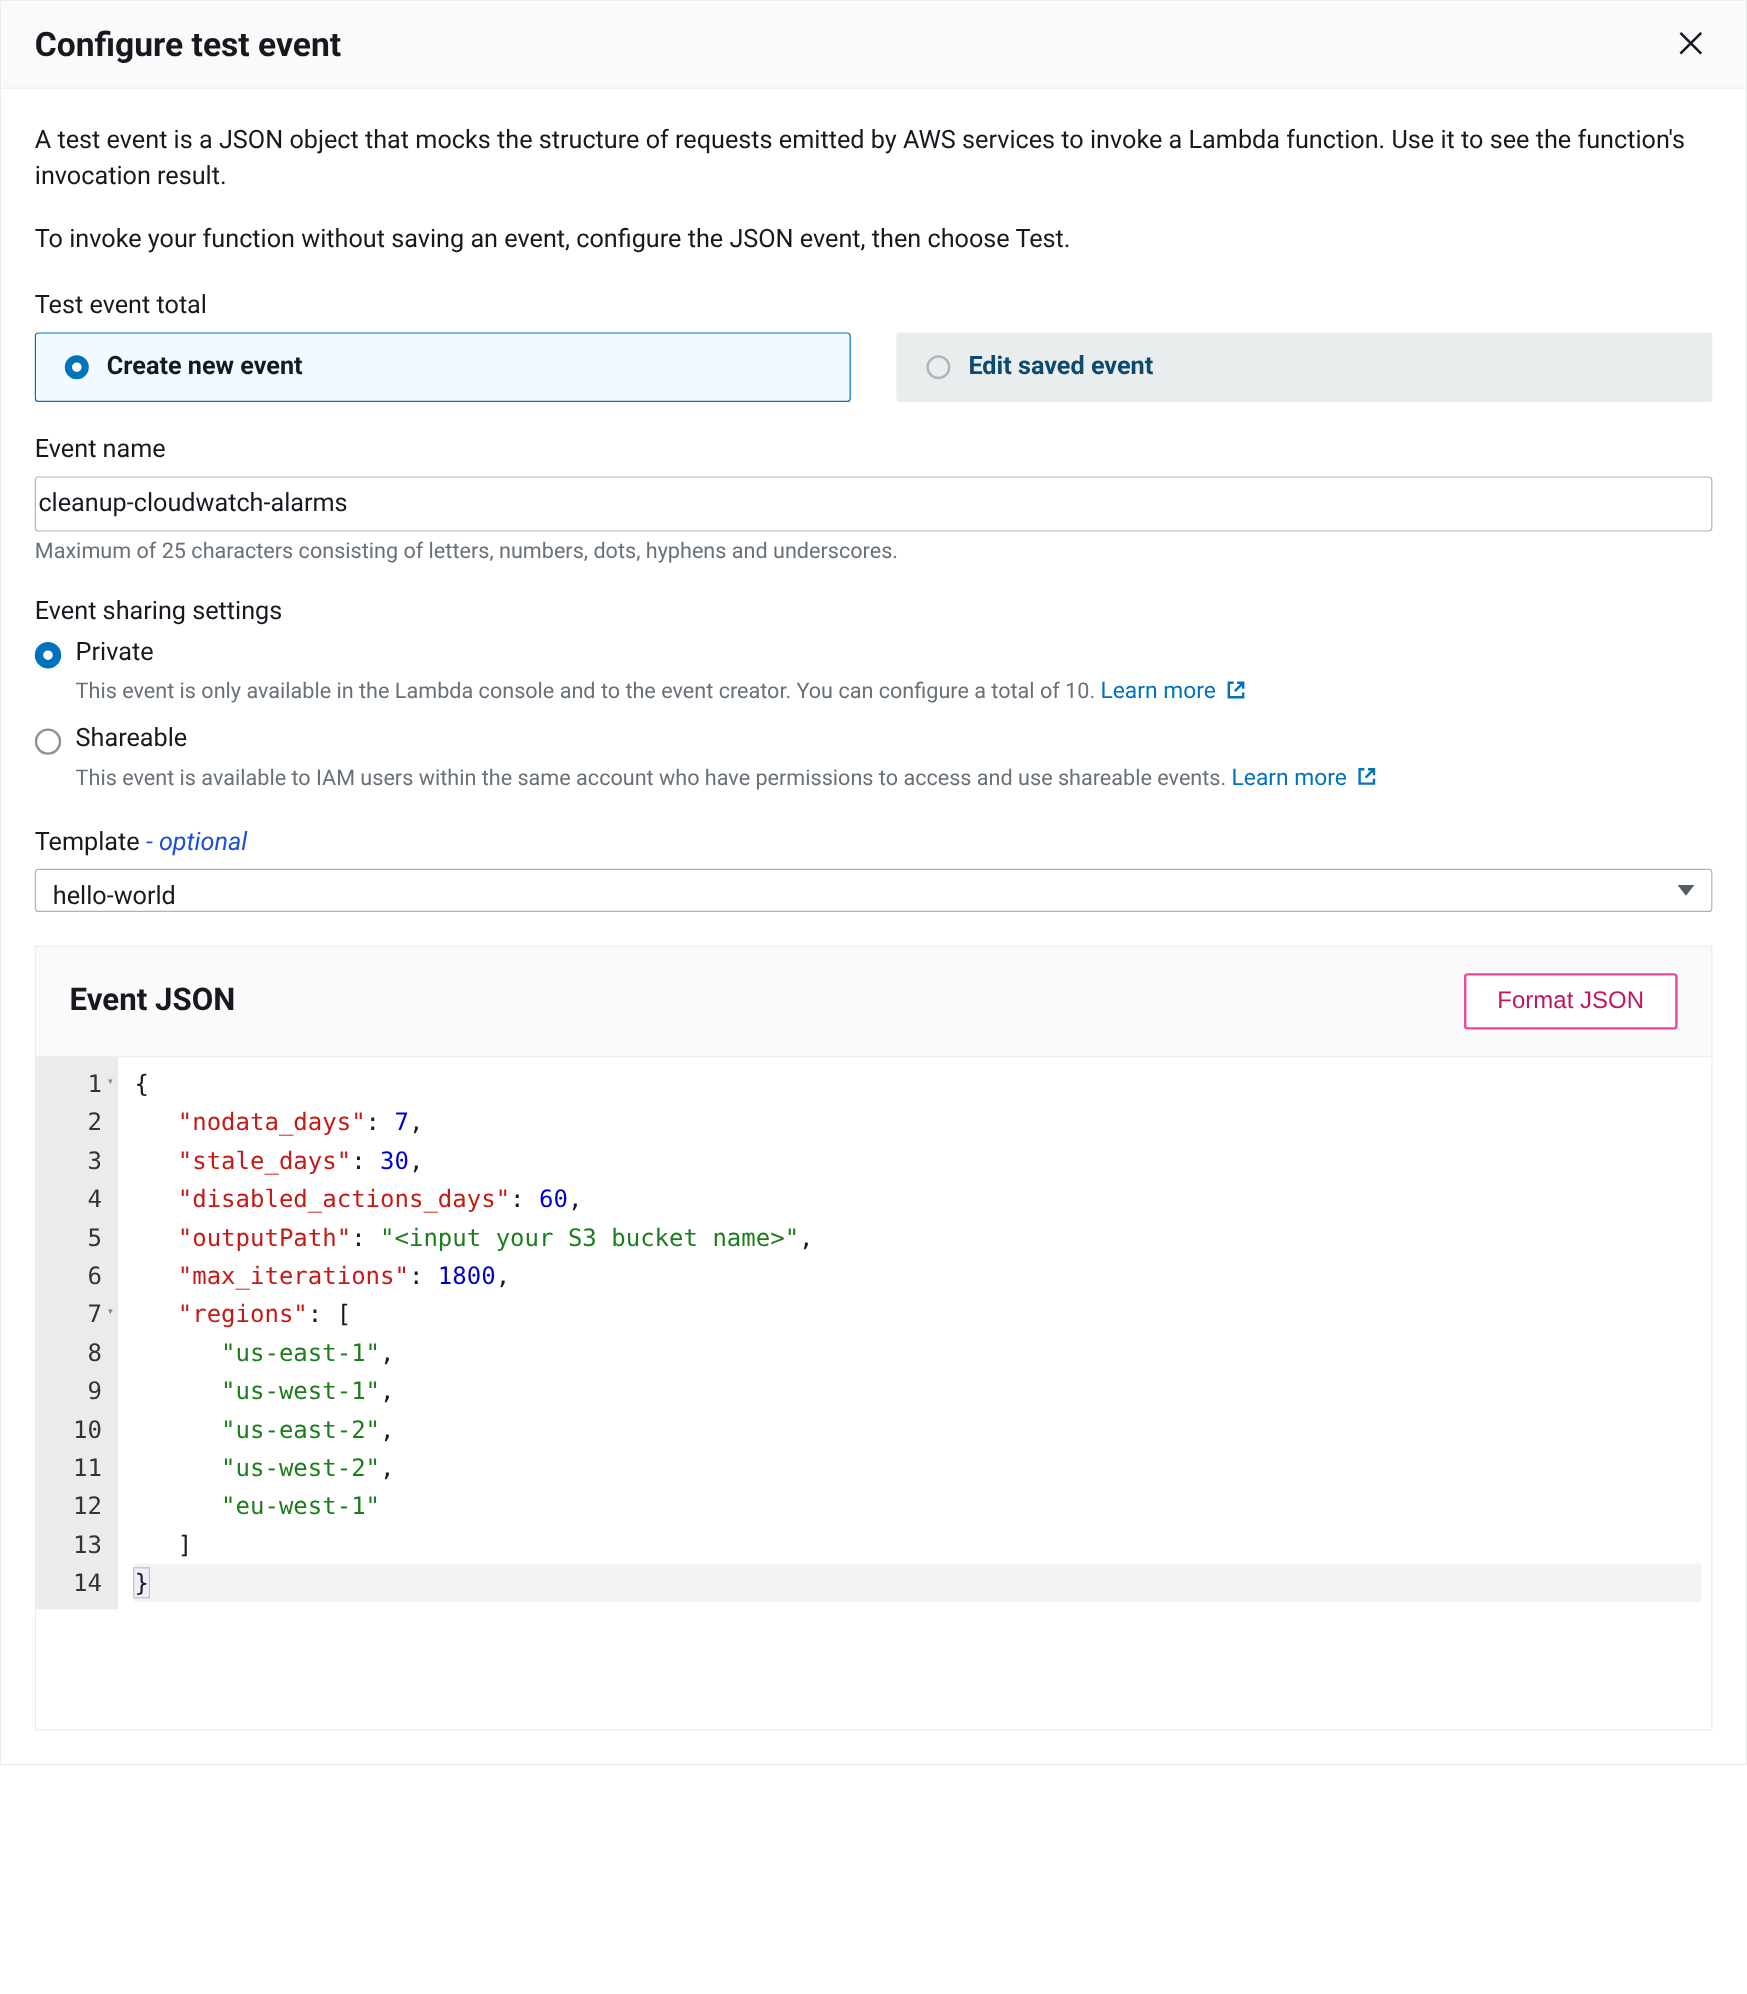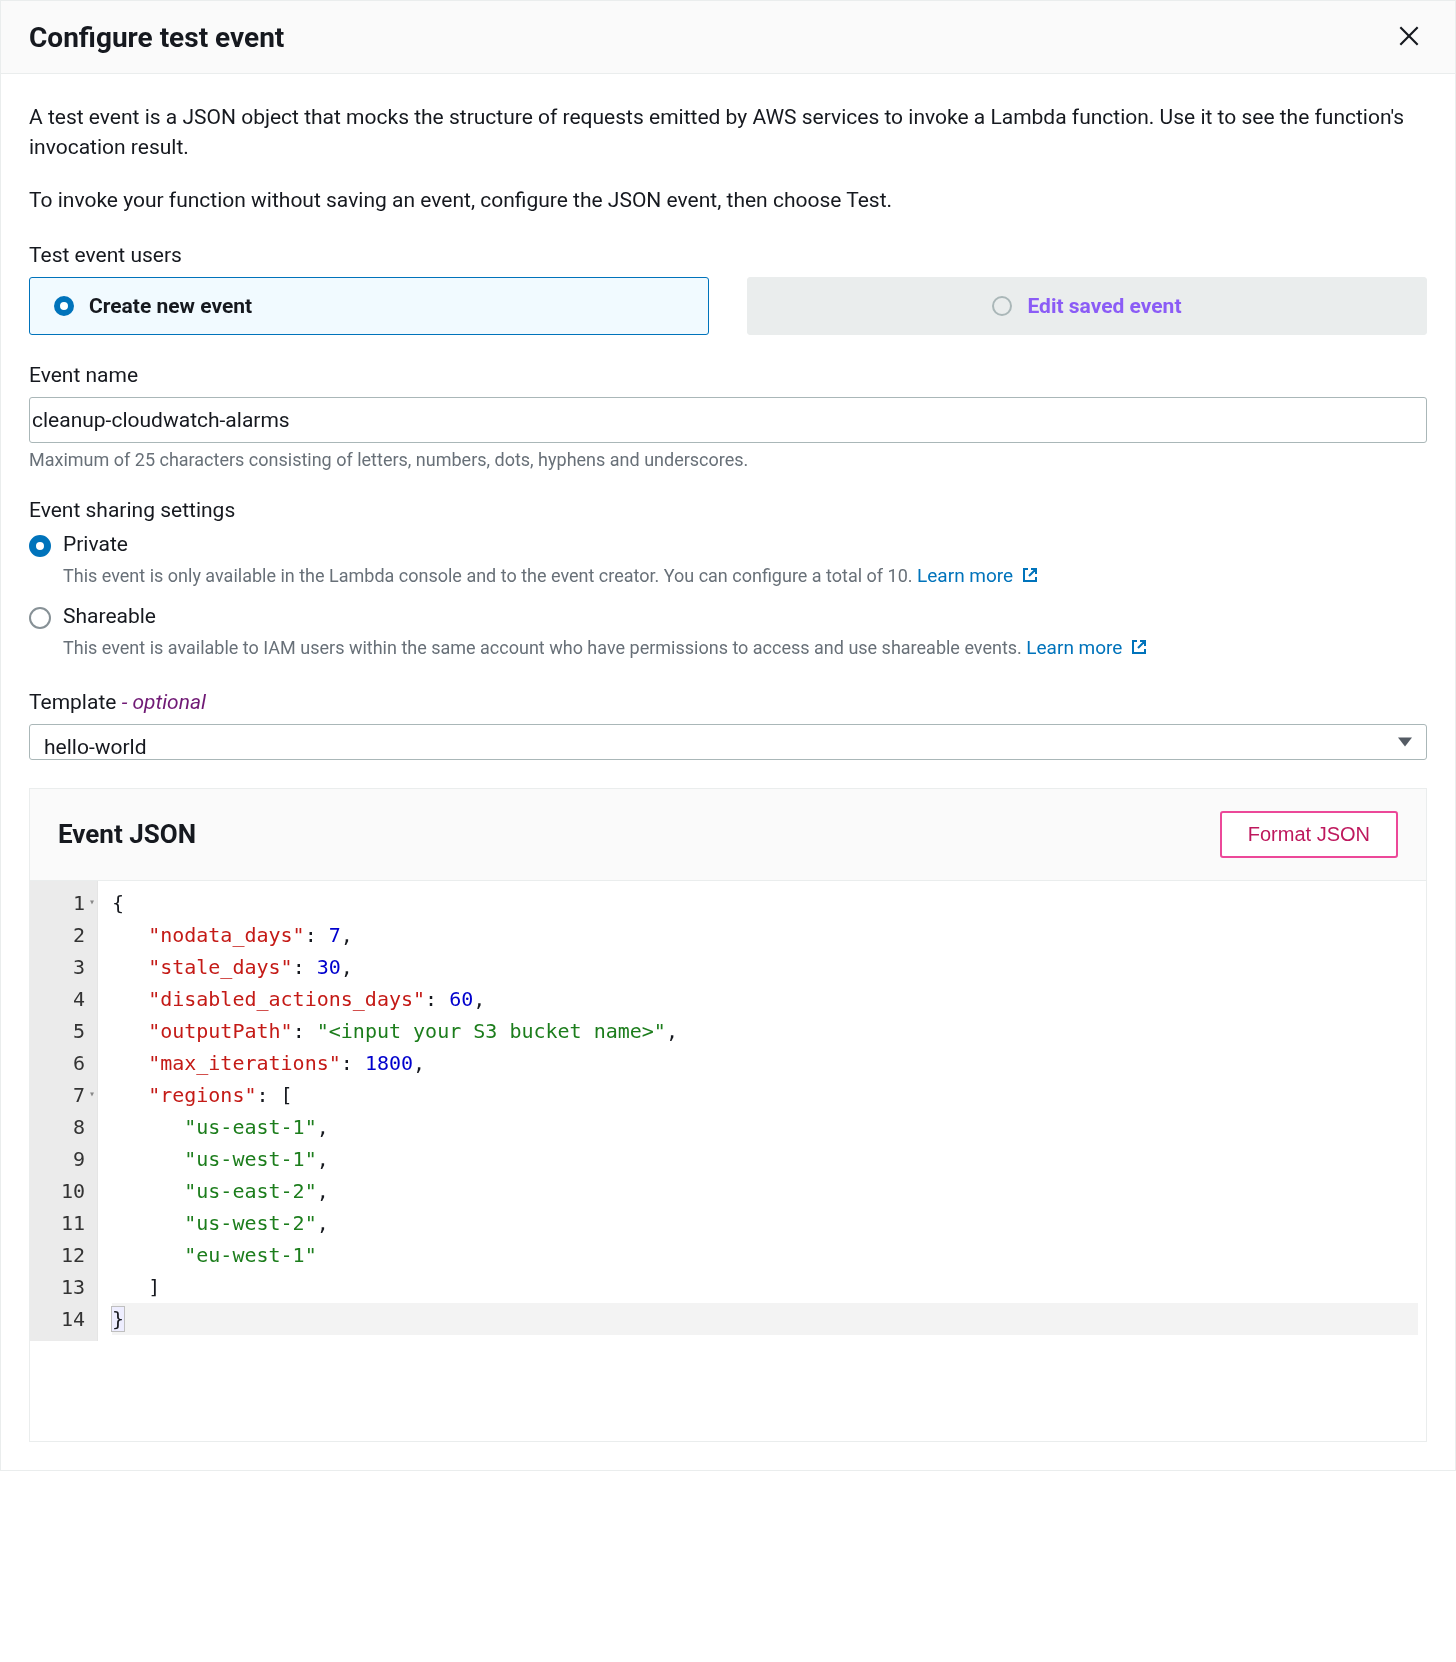--- a/index.html
+++ b/index.html
@@ -63,23 +63,22 @@
     cursor:pointer;
   }
   .toggle-option.selected {
     border:1px solid #0073bb;
     background:#f1faff;
     color:#16191f;
   }
   .toggle-option.disabled {
     background:#eaeded;
     border:1px solid #eaeded;
-    color:#8b5cf6;
+    color:#0c4a6e;
     cursor:default;
-    justify-content:center;
   }
   .radio-indicator {
     width:20px; height:20px; border-radius:50%;
     display:inline-flex; align-items:center; justify-content:center;
     flex-shrink:0;
   }
   .toggle-option.selected .radio-indicator { border:6px solid #0073bb; background:#fff; }
   .toggle-option.disabled .radio-indicator { border:2px solid #aab7b8; background:#eaeded; }
 
   .text-input {
@@ -113,21 +112,21 @@
     font-size:18px; color:#687078; padding-left:34px; margin-bottom:14px;
     line-height:1.4;
   }
   .link { color:#0073bb; font-size:19px; text-decoration:none; cursor:pointer;text-align:right; }
   .ext-icon {
     display:inline-block; width:16px; height:16px; vertical-align:-1px; margin-left:4px;
   }
   .ext-icon svg { width:16px; height:16px; stroke:#0073bb; stroke-width:2; fill:none; }
 
   .template-label { font-size:21px; margin-bottom:10px; }
-  .template-label .opt { font-style:italic; color:#701a75; }
+  .template-label .opt { font-style:italic; color:#1d4ed8; }
 
   .select-wrap {
     position:relative;
     border:1px solid #aab7b8;
     border-radius:3px;
     padding:10px 40px 0 14px;
     font-size:21px;
     cursor:pointer;
     margin-bottom:28px;
   }
@@ -213,21 +212,21 @@
     </button>
   </div>
 
   <div class="modal-body">
 
     <div class="intro-text">
       <p>A test event is a JSON object that mocks the structure of requests emitted by AWS services to invoke a Lambda function. Use it to see the function's invocation result.</p>
       <p style="margin-bottom:16px">To invoke your function without saving an event, configure the JSON event, then choose Test.</p>
     </div>
 
-    <div class="section-label">Test event users</div>
+    <div class="section-label">Test event total</div>
     <div class="toggle-group">
       <div class="toggle-option selected">
         <span class="radio-indicator"></span>
         <span>Create new event</span>
       </div>
       <div class="toggle-option disabled">
         <span class="radio-indicator"></span>
         <span>Edit saved event</span>
       </div>
     </div>

